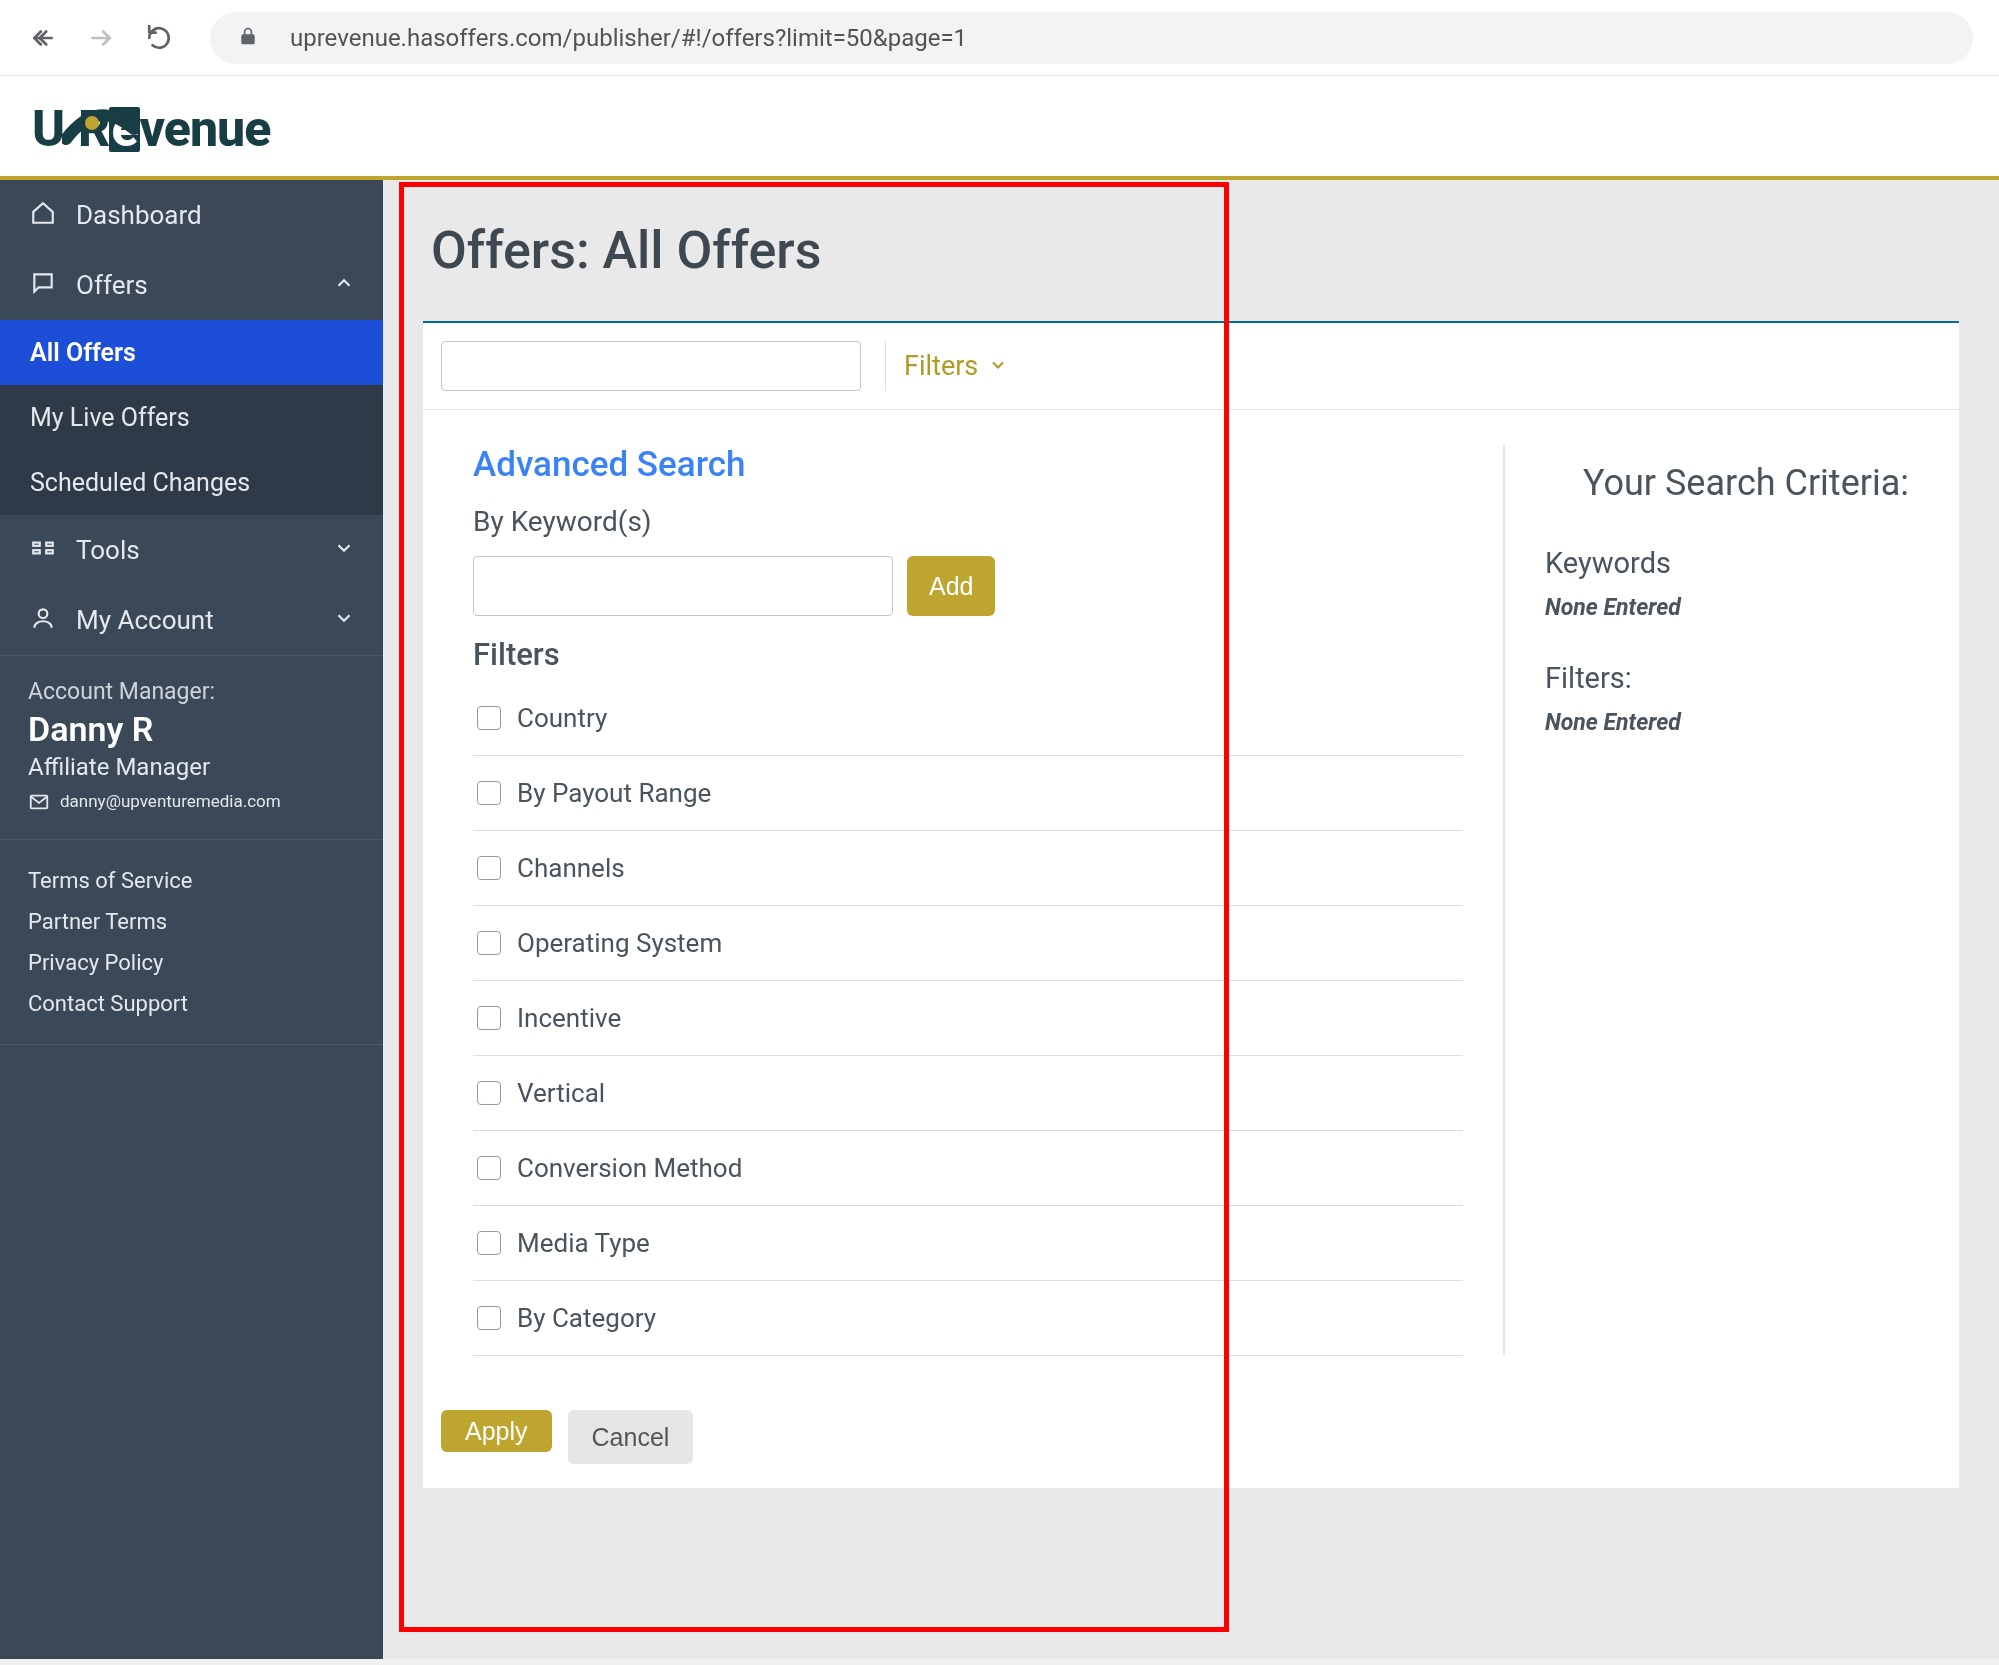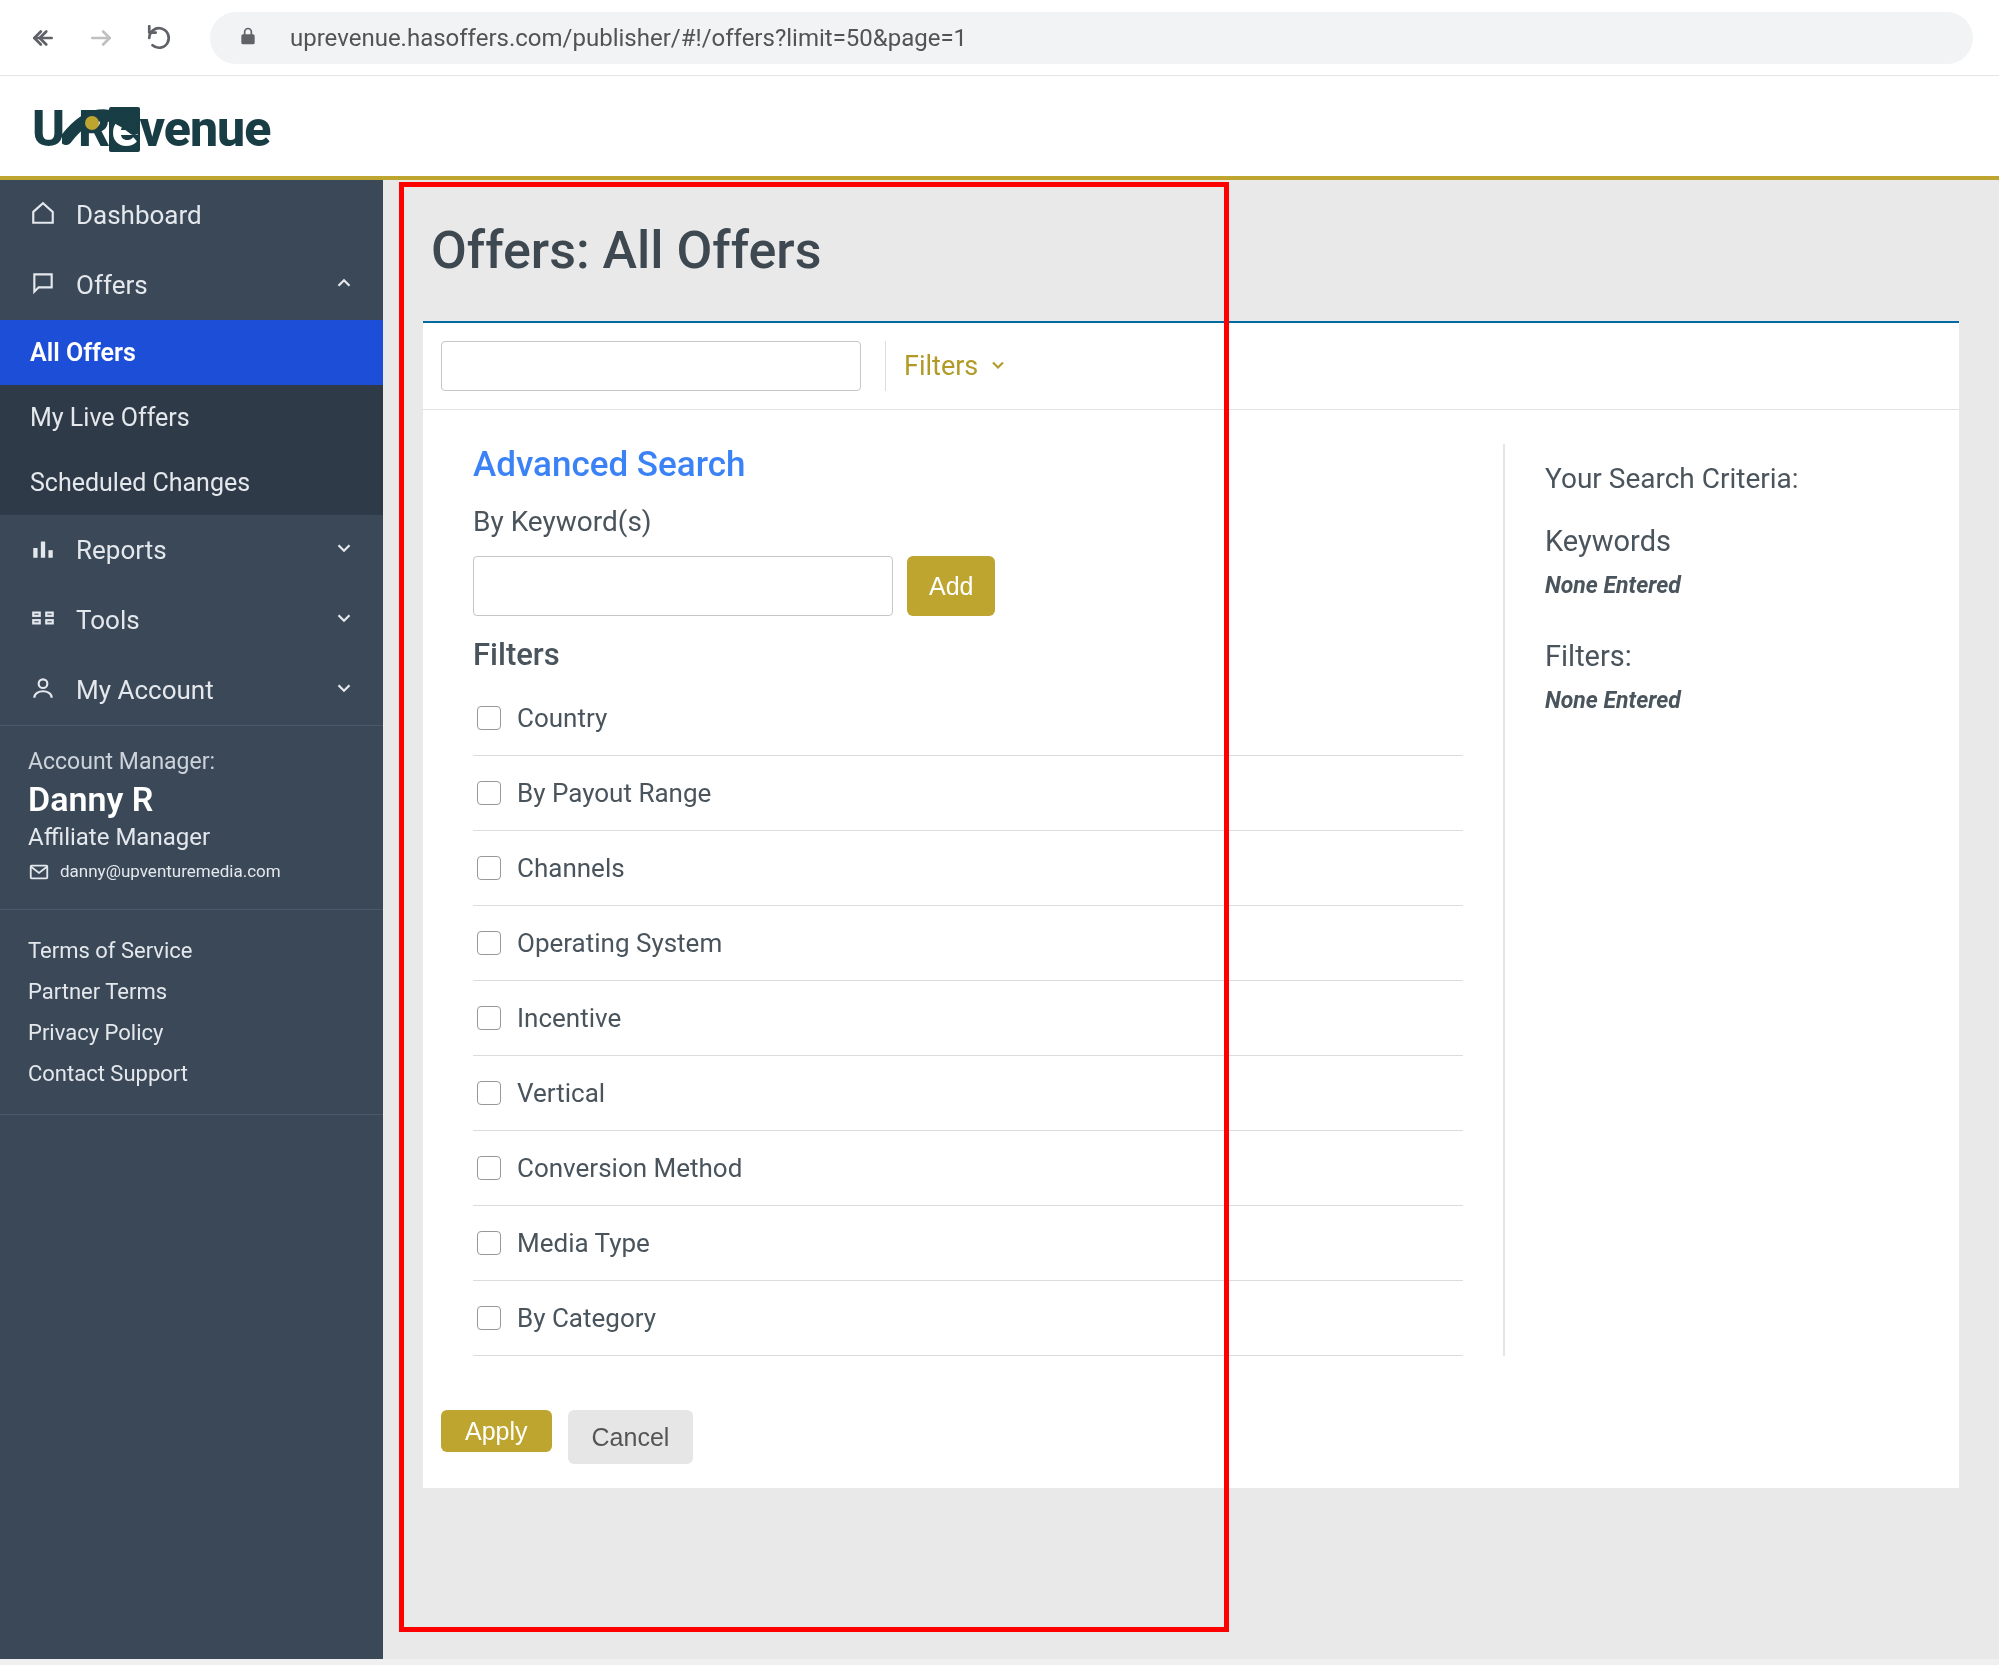--- a/index.html
+++ b/index.html
@@ -213,21 +213,21 @@
   .btn-grey {
     background:#e6e6e6;
     color:#555;
     border:none;
     border-radius:6px;
     padding:0 24px;
     height:54px;
     font-size:25px;
     cursor:pointer;
   }
-  .crit-label { font-size:28px; color:#4a545c; margin-bottom:29px; }
+  .crit-label { font-size:36px; color:#4a545c; margin-bottom:42px;text-align:right; }
   .crit-head { font-size:29px; color:#4a545c; margin-bottom:14px; }
   .crit-val { font-size:23px; font-style:italic; font-weight:700; color:#4a545c; margin-bottom:40px; }
 
   
   .red-box {
     position:absolute;
     border: 5px solid #ff0000;
     pointer-events:none;
   }
 </style>
@@ -308,35 +308,20 @@
             <polyline points="6 15 12 9 18 15"></polyline>
           </svg>
       </span>
     </div>
     <div class="side-subgroup">
       <div class="side-sub active">All Offers</div>
       <div class="side-sub">My Live Offers</div>
       <div class="side-sub">Scheduled Changes</div>
     </div>
 
-    <div class="side-item">
-      <span class="icon-box">
-        <svg width="26" height="26" viewBox="0 0 24 24" fill="#e4e8ec">
-            <rect x="3" y="12" width="4" height="9"></rect>
-            <rect x="10" y="6" width="4" height="15"></rect>
-            <rect x="17" y="14" width="4" height="7"></rect>
-          </svg>
-      </span>
-      <span>Reports</span>
-      <span class="chev">
-        <svg width="22" height="22" viewBox="0 0 24 24" fill="none" stroke="#e4e8ec" stroke-width="2.5">
-            <polyline points="6 9 12 15 18 9"></polyline>
-          </svg>
-      </span>
-    </div>
 
     <div class="side-item">
       <span class="icon-box">
         <svg width="26" height="26" viewBox="0 0 24 24" fill="none" stroke="#e4e8ec" stroke-width="2">
             <rect x="3" y="7" width="6" height="3"></rect>
             <rect x="15" y="7" width="6" height="3"></rect>
             <rect x="3" y="14" width="6" height="3"></rect>
             <rect x="15" y="14" width="6" height="3"></rect>
           </svg>
       </span>

